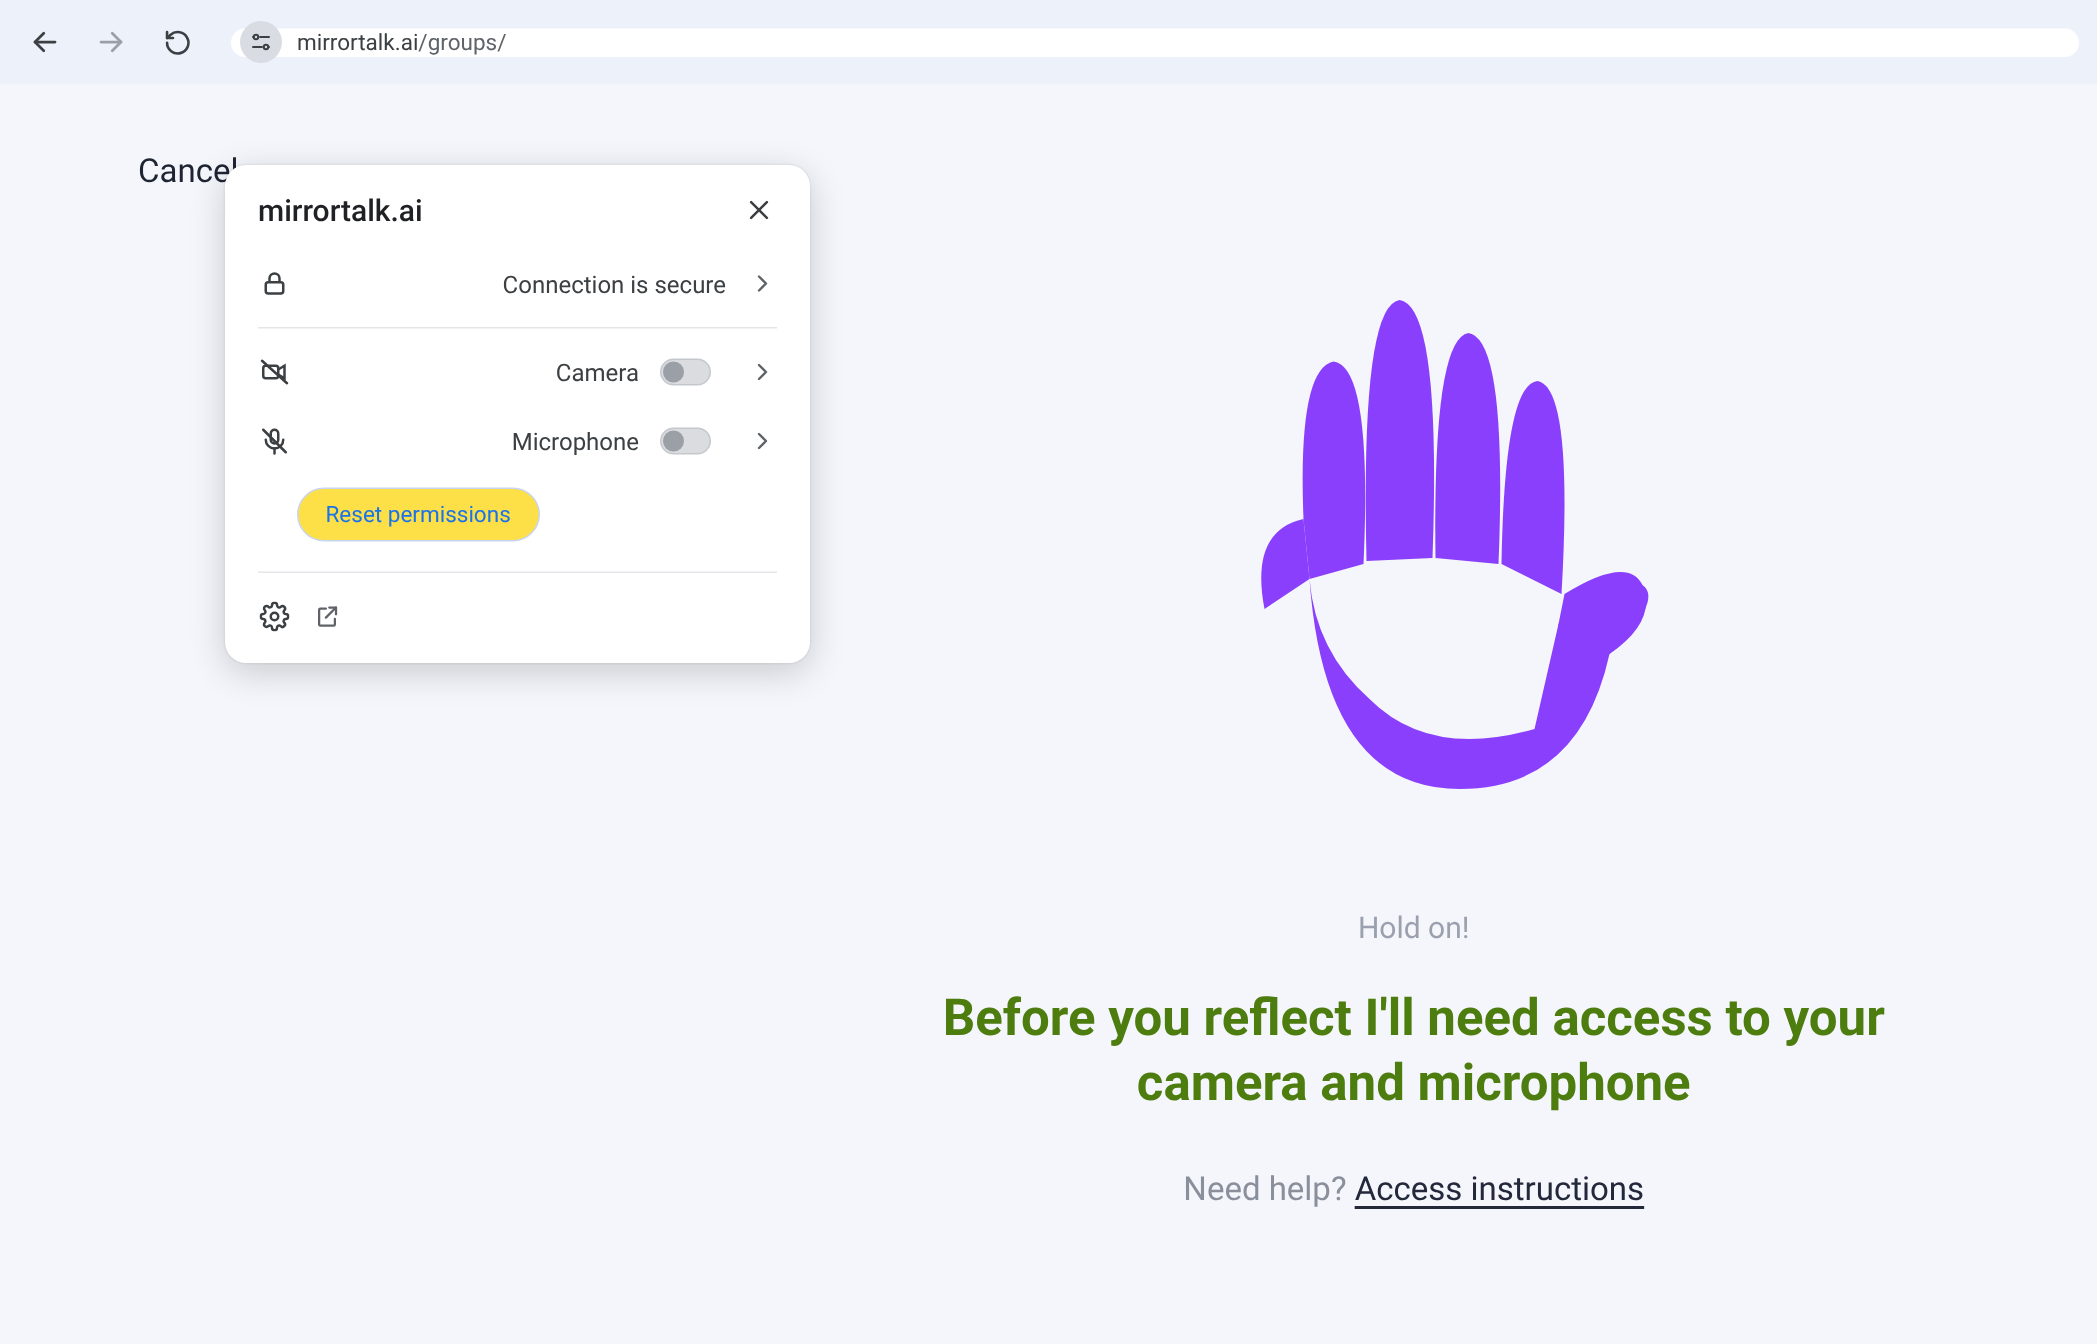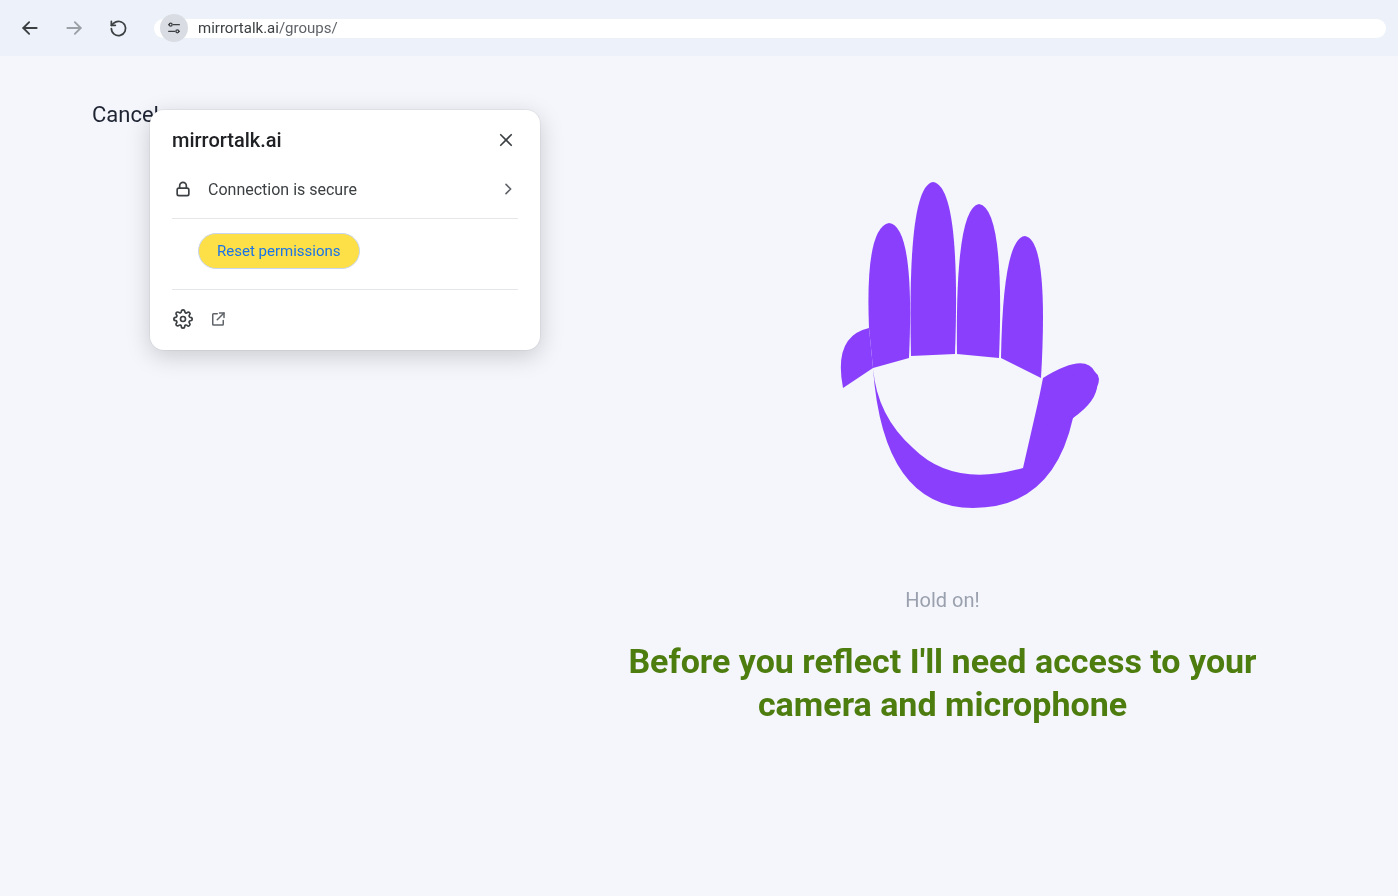--- a/index.html
+++ b/index.html
@@ -53,21 +53,21 @@
   .cancel {
     position: absolute;
     top: 46px;
     left: 92px;
     font-size: 22px;
     color: #1f2433;
   }
   .main {
     position: absolute;
     left: 585px;
-    top: 112px;
+    top: 130px;
     width: 715px;
     text-align: center;
   }
   .hand-wrap {
     width: 340px; height: 360px;
     margin: 0 auto 60px auto;
     display: flex; align-items: center; justify-content: center;
   }
   .hold-on {
     color: #9aa0ad;
@@ -111,20 +111,21 @@
   }
   .popup-title { font-size: 20px; font-weight: 500; }
   .popup-close { width: 24px; height: 24px; display:flex; align-items:center; justify-content:center; color:#3c4043; }
   .popup-row {
     display: flex;
     align-items: center;
     padding: 12px 22px;
     gap: 14px;
     font-size: 16px;
     color: #3c4043;
+    text-align: right;
   }
   .popup-row .row-icon { width: 22px; height: 22px; flex:0 0 22px; display:flex; align-items:center; justify-content:center; color:#3c4043; }
   .popup-row .row-label { flex: 1; }
   .popup-row .chev { color:#5f6368; width:20px; display:flex; justify-content:center; }
   .toggle {
     width: 34px; height: 18px;
     background: #dadce0;
     border-radius: 9px;
     position: relative;
     margin-right: 10px;
@@ -214,20 +215,23 @@
           <path d="M138 188 Q134 18 160 14 Q188 18 182 186 Z"></path>
           <path d="M184 186 Q182 40 206 36 Q232 40 226 190 Z"></path>
           <path d="M228 190 Q230 70 252 68 Q276 72 268 210 Z"></path>
 
           <path d="M266 230 Q306 196 322 204 Q336 214 300 250 Q284 262 264 254 Z"></path>
         </g>
       </svg>
     </div>
     <div class="hold-on">Hold on!</div>
     <div class="headline">Before you reflect I'll need access to your camera and microphone</div>
+    <div class="help-line">
+      <span>Need help? </span><span class="link">Access instructions</span>
+    </div>
   </div>
 
   <div class="popup">
     <div class="popup-header">
       <div class="popup-title">mirrortalk.ai</div>
       <div class="popup-close">
         <svg width="18" height="18" viewBox="0 0 24 24" fill="none" stroke="currentColor" stroke-width="2.2" stroke-linecap="round">
             <line x1="5" y1="5" x2="19" y2="19"></line>
             <line x1="19" y1="5" x2="5" y2="19"></line>
           </svg>
@@ -244,21 +248,58 @@
       <div class="row-label">Connection is secure</div>
       <div class="chev">
         <svg width="16" height="16" viewBox="0 0 24 24" fill="none" stroke="currentColor" stroke-width="2.4" stroke-linecap="round" stroke-linejoin="round">
             <polyline points="9 5 16 12 9 19"></polyline>
           </svg>
       </div>
     </div>
 
     <div class="divider"></div>
 
-
+    <div class="popup-row">
+      <div class="row-icon">
+        <svg width="20" height="20" viewBox="0 0 24 24" fill="none" stroke="currentColor" stroke-width="2" stroke-linecap="round">
+            <path d="M15 10 l5 -3 v10 l-5 -3"></path>
+            <rect x="3" y="7" width="12" height="10" rx="2"></rect>
+            <line x1="2" y1="3" x2="22" y2="21"></line>
+          </svg>
+      </div>
+      <div class="row-label">Camera</div>
+      <div class="toggle">
+          <div class="knob"></div>
+        </div>
+      <div class="chev">
+        <svg width="16" height="16" viewBox="0 0 24 24" fill="none" stroke="currentColor" stroke-width="2.4" stroke-linecap="round" stroke-linejoin="round">
+            <polyline points="9 5 16 12 9 19"></polyline>
+          </svg>
+      </div>
+    </div>
+
+    <div class="popup-row">
+      <div class="row-icon">
+        <svg width="20" height="20" viewBox="0 0 24 24" fill="none" stroke="currentColor" stroke-width="2" stroke-linecap="round">
+            <rect x="9" y="3" width="6" height="11" rx="3"></rect>
+            <path d="M5 11a7 7 0 0 0 14 0"></path>
+            <line x1="12" y1="18" x2="12" y2="22"></line>
+            <line x1="3" y1="3" x2="21" y2="21"></line>
+          </svg>
+      </div>
+      <div class="row-label">Microphone</div>
+      <div class="toggle">
+          <div class="knob"></div>
+        </div>
+      <div class="chev">
+        <svg width="16" height="16" viewBox="0 0 24 24" fill="none" stroke="currentColor" stroke-width="2.4" stroke-linecap="round" stroke-linejoin="round">
+            <polyline points="9 5 16 12 9 19"></polyline>
+          </svg>
+      </div>
+    </div>
 
     <div class="reset-wrap">
       <div class="reset-btn">Reset permissions</div>
     </div>
 
     <div class="divider"></div>
 
 
     <div class="popup-row">
       <div class="row-icon">

